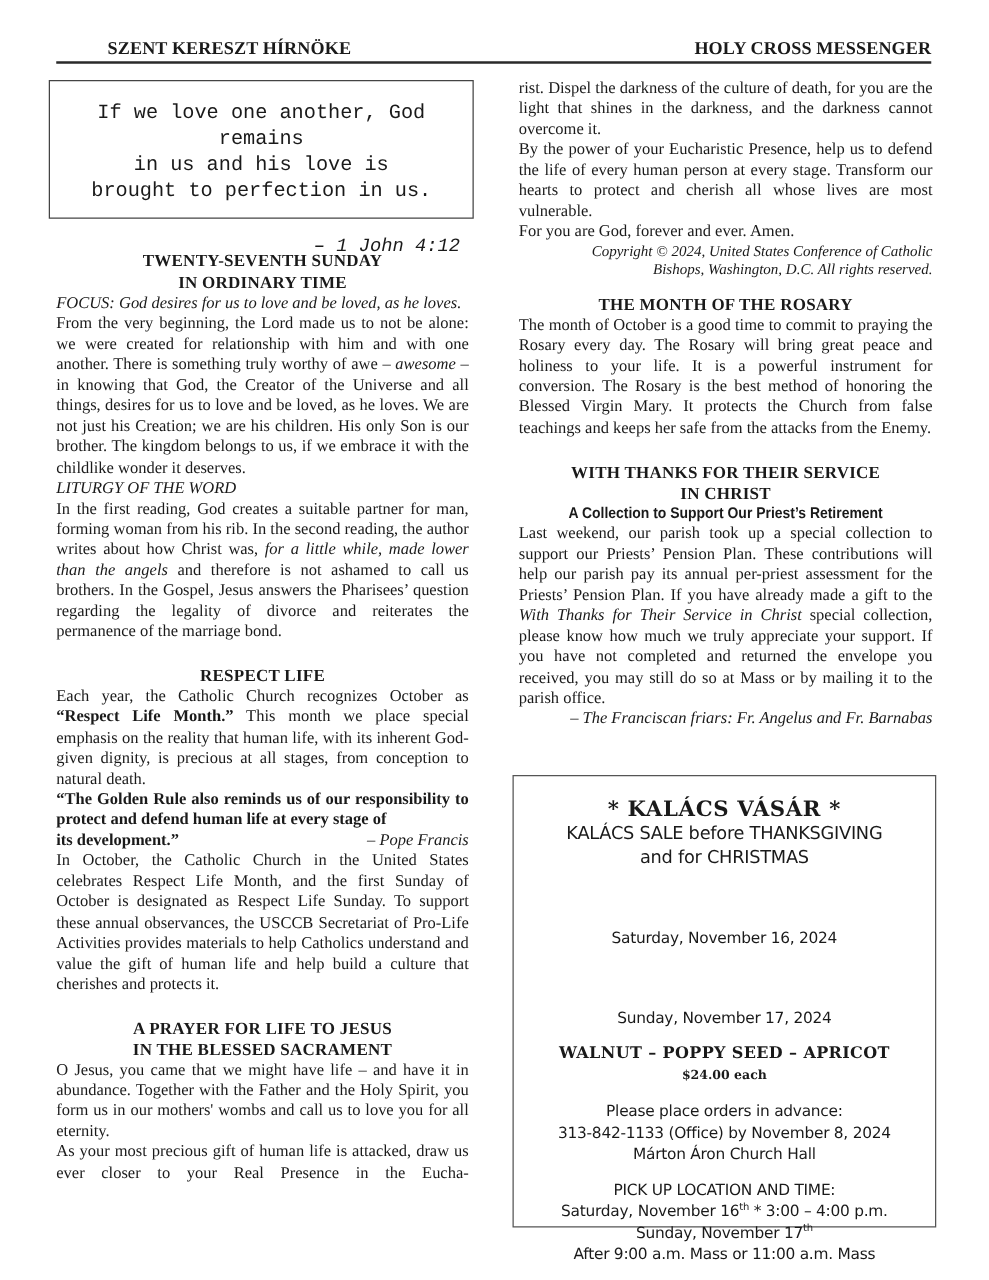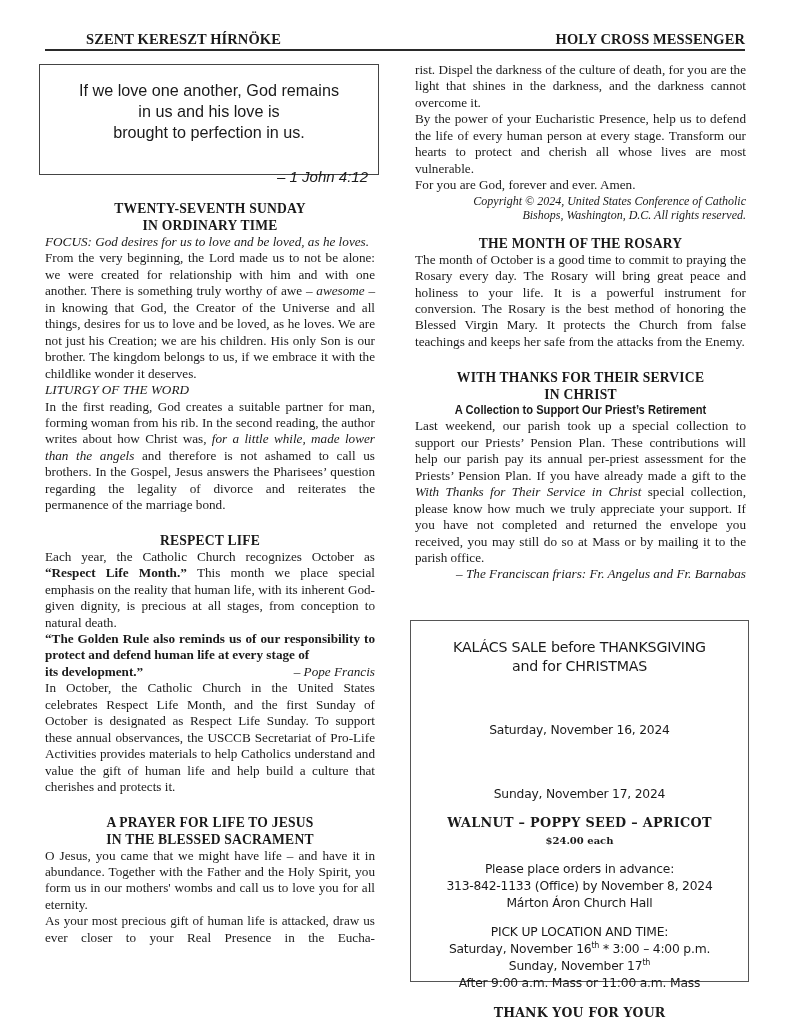--- a/index.html
+++ b/index.html
@@ -4,21 +4,21 @@
 <style>
   html, body { margin: 0; padding: 0; background: #ffffff; }
   body { width: 791px; height: 1024px; position: relative; overflow: hidden; color: #1a1a1a; font-family: "Liberation Serif", serif; }
   .hdr { position: absolute; top: 29px; left: 45px; width: 700px; height: 20px; border-bottom: 2px solid #2a2a2a; }
   .hdr-left, .hdr-right { position: absolute; top: 2px; font-family: "Liberation Serif", serif; font-weight: bold; font-size: 14.5px; letter-spacing: 0.1px; }
   .hdr-left { left: 12px; margin-left: 29px; }
   .hdr-right { right: 0; }
   .col { position: absolute; top: 60px; }
   .col-left { left: 45px; width: 330px; }
   .col-right { left: 415px; width: 331px; top: 62px; }
-  .quote-box { border: 1.5px solid #444; margin-left: -6px; margin-top: 4px; width: 340px; height: 111px; box-sizing: border-box; padding: 15px 10px 0 10px; font-family: Liberation Sans, sans-serif; }
+  .quote-box { border: 1.5px solid #444; margin-left: -6px; margin-top: 4px; width: 340px; height: 111px; box-sizing: border-box; padding: 15px 10px 0 10px; font-family: Liberation Mono, monospace; }
   .quote-text { text-align: center; font-size: 16.2px; line-height: 21px; font-weight: 500; }
   .quote-ref { text-align: right; font-style: italic; font-size: 15px; line-height: 19px; padding-right: 0px; margin-top: 24px; }
   h2 { font-family: Liberation Serif, serif; font-weight: bold; font-size: 13.6px; text-align: center; margin: 0; line-height: 17px; letter-spacing: 0.2px; }
   h3 { font-family: "Liberation Sans", sans-serif; font-weight: bold; font-size: 12.4px; text-align: center; margin: 0; line-height: 15px; transform: scaleX(0.9); }
   p { margin: 0; font-size: 13.2px; line-height: 16.45px; text-align: justify; }
   .it { font-style: italic; }
   .bd { font-weight: bold; }
   .sec { margin-top: 18px; }
   .s1 { margin-top: 25px; }
   .right-credit { text-align: right; font-style: italic; font-size: 12px; line-height: 14.5px; }
@@ -97,20 +97,21 @@
   <section class="sec" style="margin-top:19px">
     <h2>WITH THANKS FOR THEIR SERVICE</h2>
     <h2>IN CHRIST</h2>
     <h3>A Collection to Support Our Priest’s Retirement</h3>
     <p><span>Last weekend, our parish took up a special collection to support our Priests’ Pension Plan. These contributions will help our parish pay its annual per-priest assessment for the Priests’ Pension Plan. If you have already made a gift to the</span> <span class="it">With Thanks for Their Service in Christ</span> <span>special collection, please know how much we truly appreciate your support. If you have not completed and returned the envelope you received, you may still do so at Mass or by mailing it to the parish office.</span></p>
     <p class="sig">– The Franciscan friars: Fr. Angelus and Fr. Barnabas</p>
   </section>
 </div>
 
 <div class="sale-box">
+  <div class="sale-title">* KALÁCS VÁSÁR *</div>
   <div class="sale-sub">KALÁCS SALE before THANKSGIVING</div>
   <div class="sale-sub">and for CHRISTMAS</div>
   <div class="sale-date">Saturday, November 16, 2024</div>
   <div class="sale-date">Sunday, November 17, 2024</div>
   <div class="sale-flavors">WALNUT – POPPY SEED – APRICOT</div>
   <div class="sale-price">$24.00 each</div>
   <div class="sale-line gap">Please place orders in advance:</div>
   <div class="sale-line">313-842-1133 (Office) by November 8, 2024</div>
   <div class="sale-line">Márton Áron Church Hall</div>
   <div class="sale-line gap">PICK UP LOCATION AND TIME:</div>

